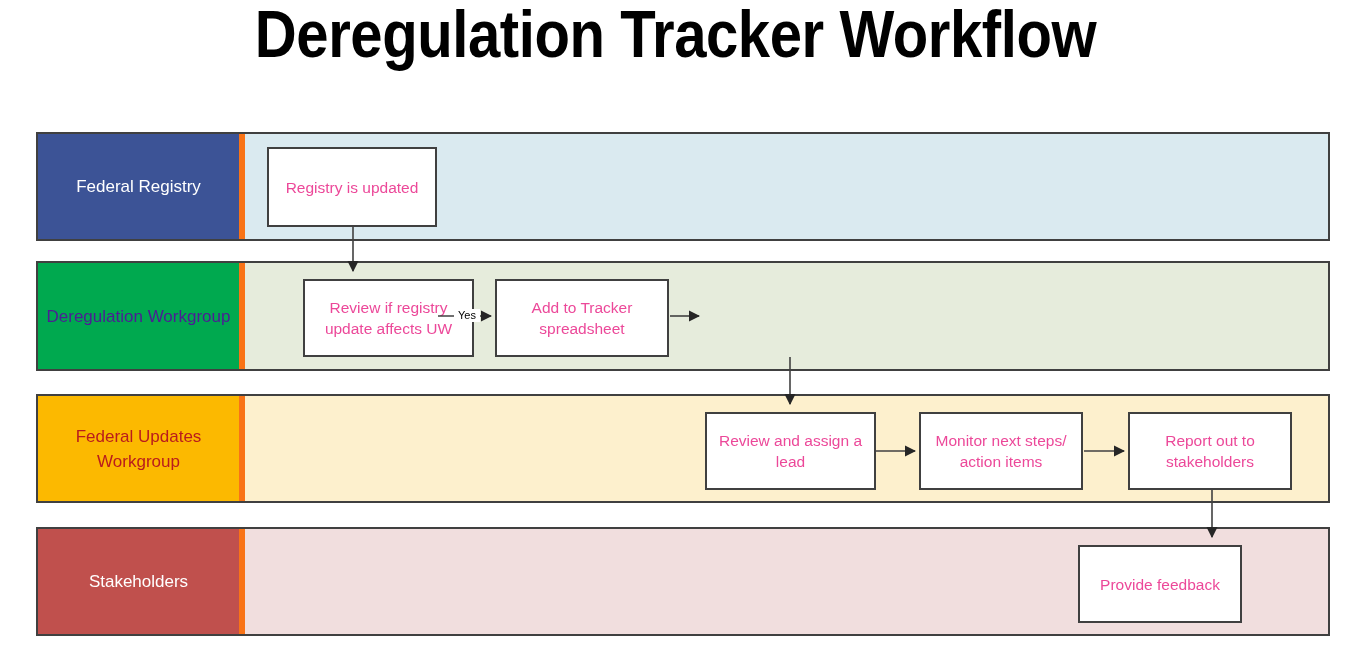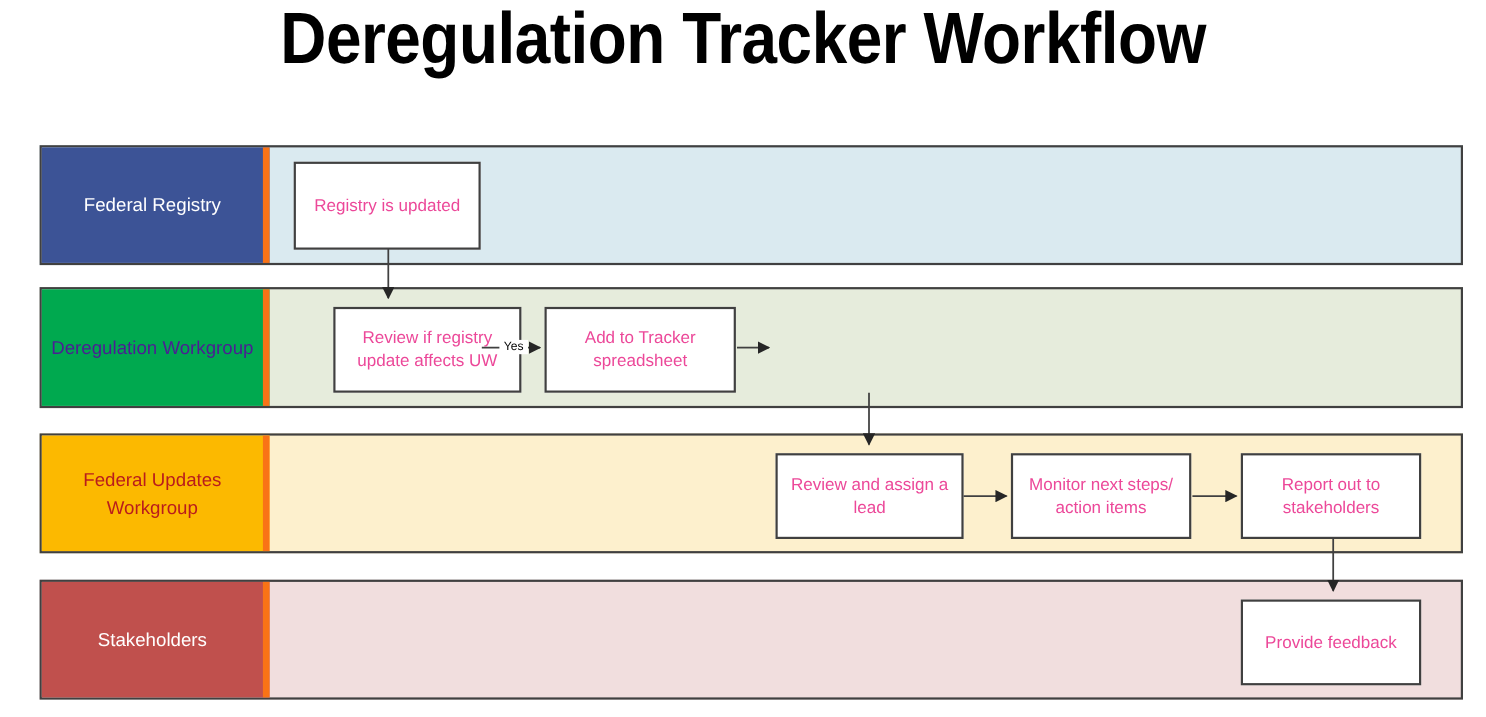--- a/index.html
+++ b/index.html
@@ -136,21 +136,21 @@
       <span>Report out to stakeholders</span>
     </div>
   </div>
 </div>
 
 <div class="lane" style="left:36px; top:527px; width:1294px; height:109px; background:#f1dede;">
   <div class="lane-header" style="background:#c0504d; color:#ffffff;">
     <span>Stakeholders</span>
   </div>
   <div class="lane-body">
-    <div class="box" style="left:883px; top:16px; width:164px; height:78px;">
+    <div class="box" style="left:833px; top:16px; width:164px; height:78px;">
       <span>Provide feedback</span>
     </div>
   </div>
 </div>
 
 <svg class="conn-layer" viewBox="0 0 1351 652" width="1351" height="652">
   <defs>
     <marker id="arrow" viewBox="0 0 10 10" refX="9" refY="5" markerWidth="7" markerHeight="7" orient="auto-start-reverse">
       <path d="M 0 0 L 10 5 L 0 10 z" fill="#262626"></path>
     </marker>

